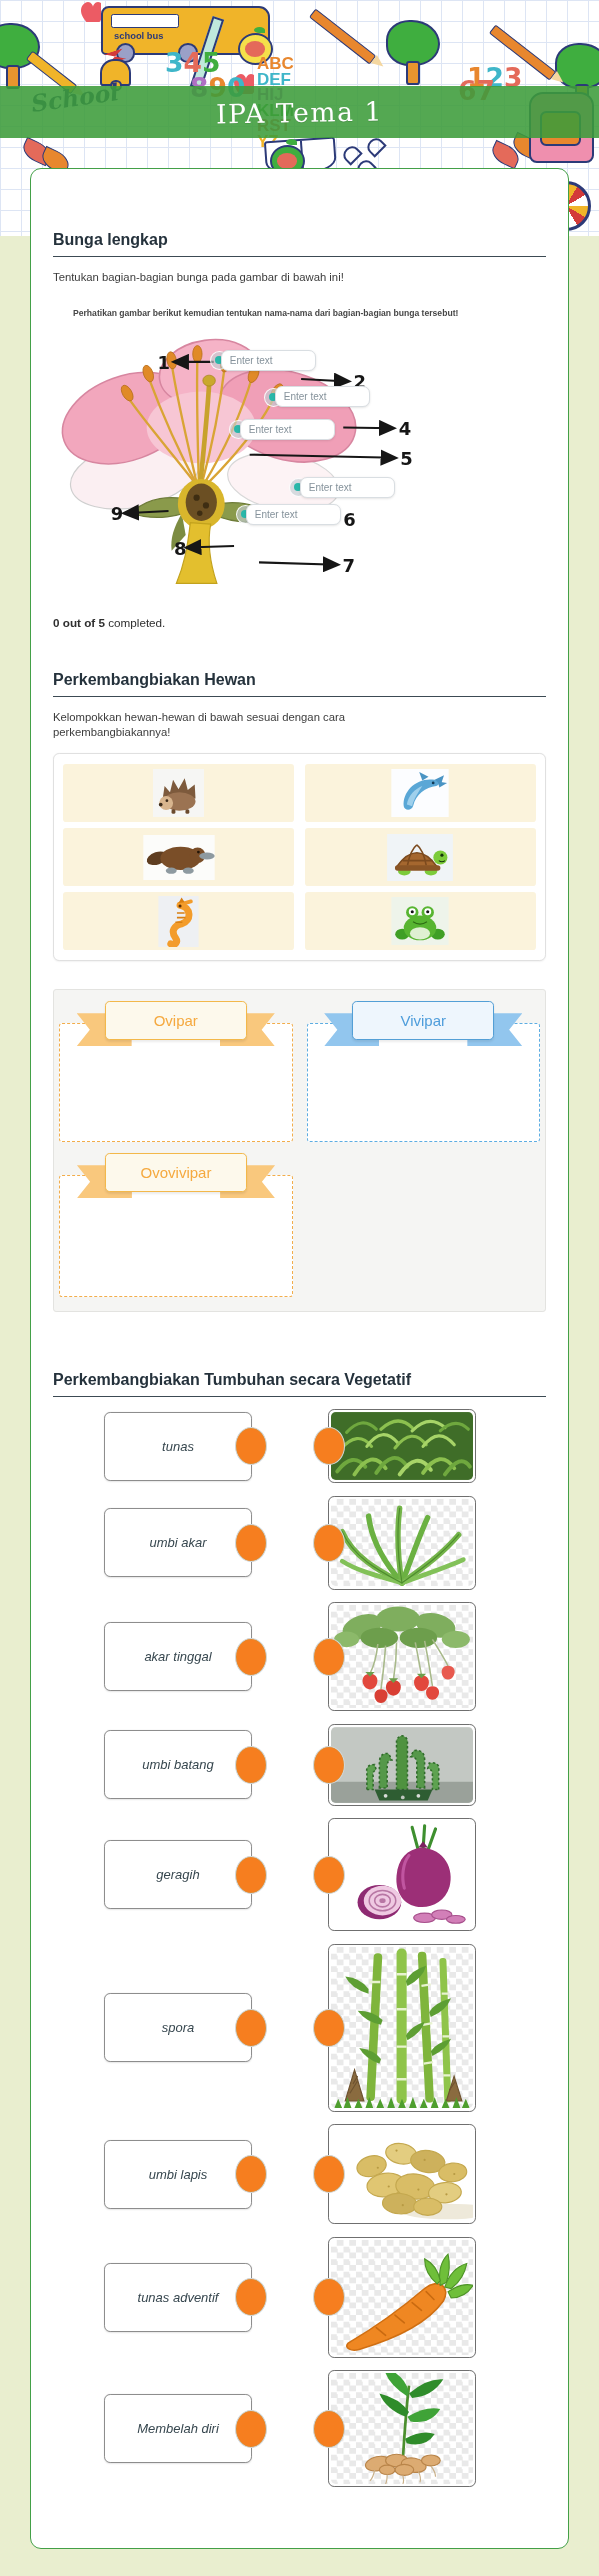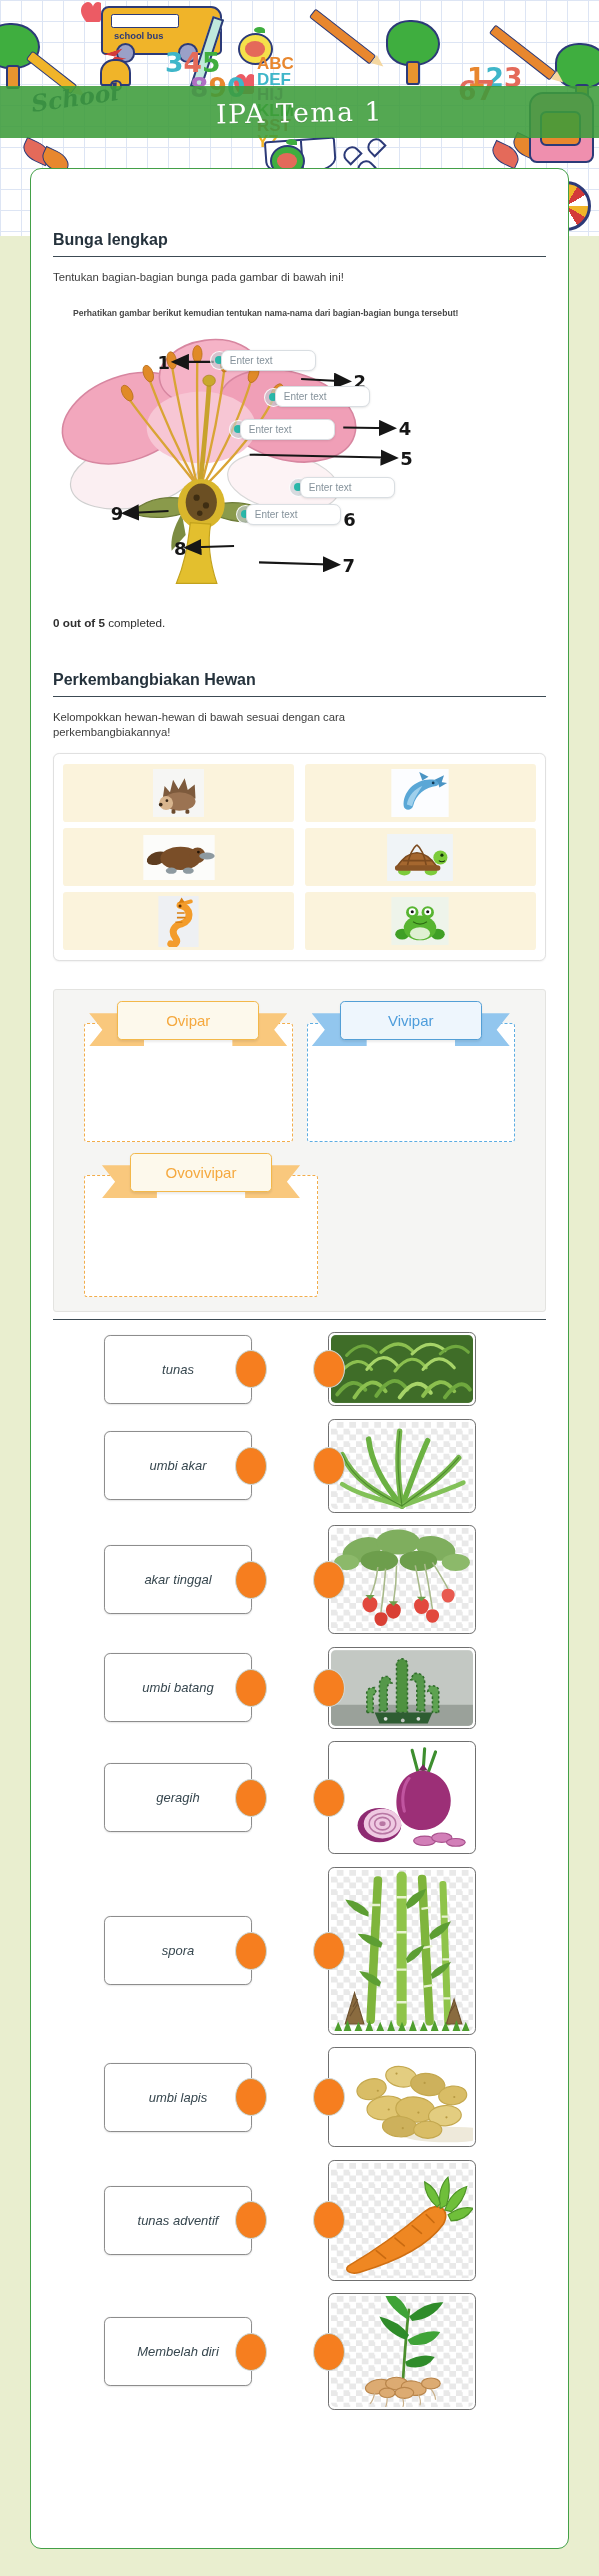--- a/index.html
+++ b/index.html
@@ -4,21 +4,21 @@
 <style>
   html,body{margin:0;padding:0;}
   body{width:599px;height:2576px;position:relative;background:#e9eecf;font-family:"Liberation Sans",sans-serif;overflow:hidden;}
   
   .doodle-band{position:absolute;top:0;left:0;width:599px;height:236px;background:#fff;
     background-image:linear-gradient(#dde5f4 0.8px,transparent 0.8px),linear-gradient(90deg,#dde5f4 0.8px,transparent 0.8px);
     background-size:21px 21px;overflow:hidden;}
   .dd{position:absolute;}
   .tree .crown{width:50px;height:42px;background:#3fae3f;border:2.3px solid #2c3a78;border-radius:50% 60% 55% 50%;}
   .tree .trunk{width:9.4px;height:20px;background:#e8952e;border:2.3px solid #2c3a78;margin:-4.7px auto 0;border-radius:3.1px;}
-  .bus{width:117px;height:45px;background:#f0b429;border:2.3px solid #2c3a78;border-radius:7.8px 11px 4.7px 4.7px;}
+  .bus{width:117px;height:45px;background:#f0b429;border:2.3px solid #2c3a78;border-radius:7.8px 11px 4.7px 4.7px;padding-left:48px;}
   .bus .win{position:absolute;top:5.5px;left:7.8px;width:66px;height:12.5px;background:#fff;border:1.6px solid #2c3a78;border-radius:2.3px;}
   .bus .lbl{position:absolute;top:22px;left:11px;font-size:9.4px;font-weight:bold;color:#2c3a78;}
   .bus .w1,.bus .w2{position:absolute;bottom:-9.4px;width:15.6px;height:15.6px;background:#9aa0c8;border:2.3px solid #2c3a78;border-radius:50%;}
   .bus .w1{left:12.5px;} .bus .w2{left:75px;}
   .pencil{width:75px;height:9.4px;background:#e8872e;border:1.6px solid #2c3a78;border-radius:2.3px;transform:rotate(38deg);}
   .pencil:after{content:"";position:absolute;right:-12.5px;top:-1.6px;border-left:12.5px solid #f4d7a0;border-top:5.5px solid transparent;border-bottom:5.5px solid transparent;}
   .apple{width:31px;height:28px;background:#f5e04a;border:2.3px solid #2c3a78;border-radius:50%;}
   .apple:before{content:"";position:absolute;left:4.7px;top:6.2px;width:20px;height:15.6px;background:#e46a5a;border-radius:50%;}
   .apple:after{content:"";position:absolute;left:14px;top:-7.8px;width:11px;height:6.2px;background:#3fae3f;border-radius:50% 50% 0 50%;}
   .heart{width:23.4px;height:22px;background:#ec5b64;clip-path:path("M15 28 C2 18 0 8 7 3 C12 0 15 5 15 7 C15 5 18 0 23 3 C30 8 28 18 15 28 Z");}
@@ -51,21 +51,21 @@
   .enter-pill{position:absolute;width:95px;height:21px;box-sizing:border-box;background:#fff;border:0.8px solid #d9dee2;border-radius:7px;box-shadow:0 0.8px 2.3px rgba(0,0,0,0.12);font-size:10px;color:#85929b;padding:0 7.8px;z-index:3;font-family:"Liberation Sans",sans-serif;}
   .enter-pill::placeholder{color:#85929b;}
   .tmark{position:absolute;width:19px;height:19px;border-radius:50%;background:rgba(195,205,210,0.65);border:1.6px solid rgba(255,255,255,0.9);box-sizing:border-box;z-index:2;}
   .tmark:after{content:"";position:absolute;left:3.9px;top:3.9px;width:7.8px;height:7.8px;border-radius:50%;background:#2ab7a9;}
   .progress{margin:31px 0 0;font-size:11.7px;color:#2f2f2f;}
   
   .animal-box{margin-top:12.5px;border:0.8px solid #e0e0e0;border-radius:6.2px;background:#fff;padding:9.4px;box-shadow:0 0.8px 1.6px rgba(0,0,0,0.05);}
   .agrid{display:grid;grid-template-columns:1fr 1fr;gap:6.2px 11px;}
   .acell{background:#fbf3dc;border-radius:3.1px;height:58px;display:flex;align-items:center;justify-content:center;}
   
-  .dropwrap{margin-top:28px;background:#f5f5f3;border:0.8px solid #e3e3e0;border-radius:3.1px;padding:11px 30px 14px;}
+  .dropwrap{margin-top:28px;background:#f5f5f3;border:0.8px solid #e3e3e0;border-radius:3.1px;padding:11px 5px 14px;}
   .zrow{display:flex;gap:14px;}
   .zone{width:234px;}
   .ribbon{position:relative;width:195px;height:44px;margin:0 auto;z-index:2;}
   .ribbon .flag{position:absolute;top:12.5px;width:55px;height:33px;}
   .ribbon .flag.l{left:-1.6px;clip-path:polygon(0 0,100% 0,100% 100%,0 100%,24% 50%);}
   .ribbon .flag.r{right:-1.6px;clip-path:polygon(0 0,100% 0,76% 50%,100% 100%,0 100%);}
   .ribbon .mid{position:absolute;left:26.5px;right:26.5px;top:0;height:37px;border-radius:4.7px;display:flex;align-items:center;justify-content:center;font-size:15px;box-shadow:0 1.6px 2.3px rgba(0,0,0,0.08);}
   .orange .flag{background:#f9c87d;}
   .orange .mid{background:#fdf9ec;border:1.6px solid #f3b84a;color:#f5a93f;}
   .blue .flag{background:#92c6ee;}
@@ -343,20 +343,21 @@
         <div class="ribbon">
           <div class="flag l"></div>
             <div class="flag r"></div>
           <div class="mid">Ovovivipar</div>
         </div>
         <div class="dzone" style="height:120px"></div>
       </div>
     </div>
   </div>
 
+  <h2 class="sec" style="margin-top:59px">Perkembangbiakan Tumbuhan secara Vegetatif</h2>
   <hr class="rule">
 
   <div class="mrows">
 
     <div class="mrow">
       <div class="mlabel">
         <span>tunas</span>
         <span class="dot right"></span>
       </div>
       <div class="mimg" style="height:74px">

